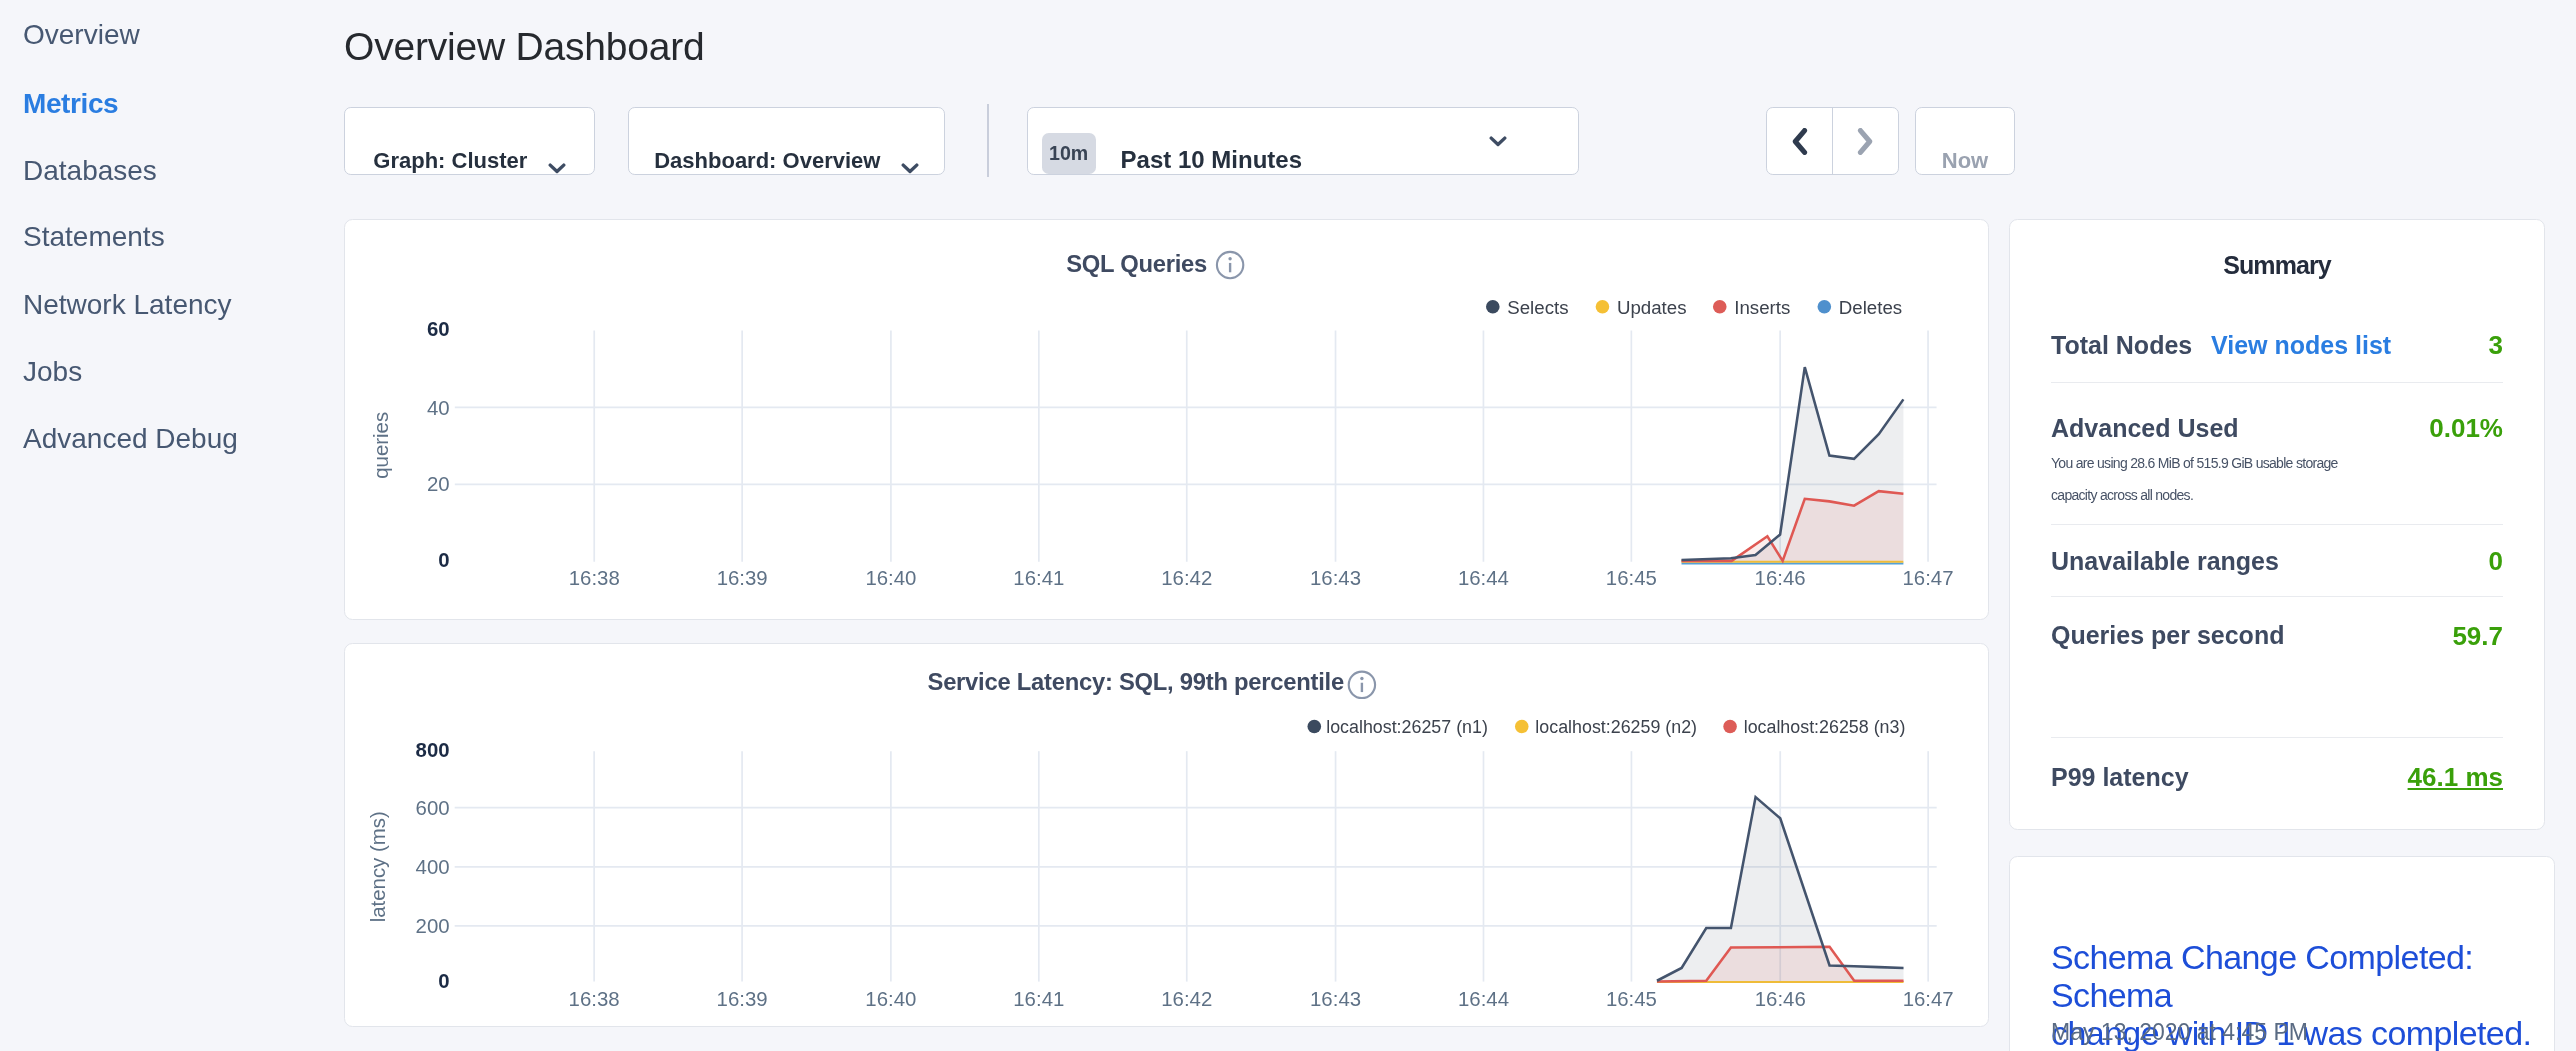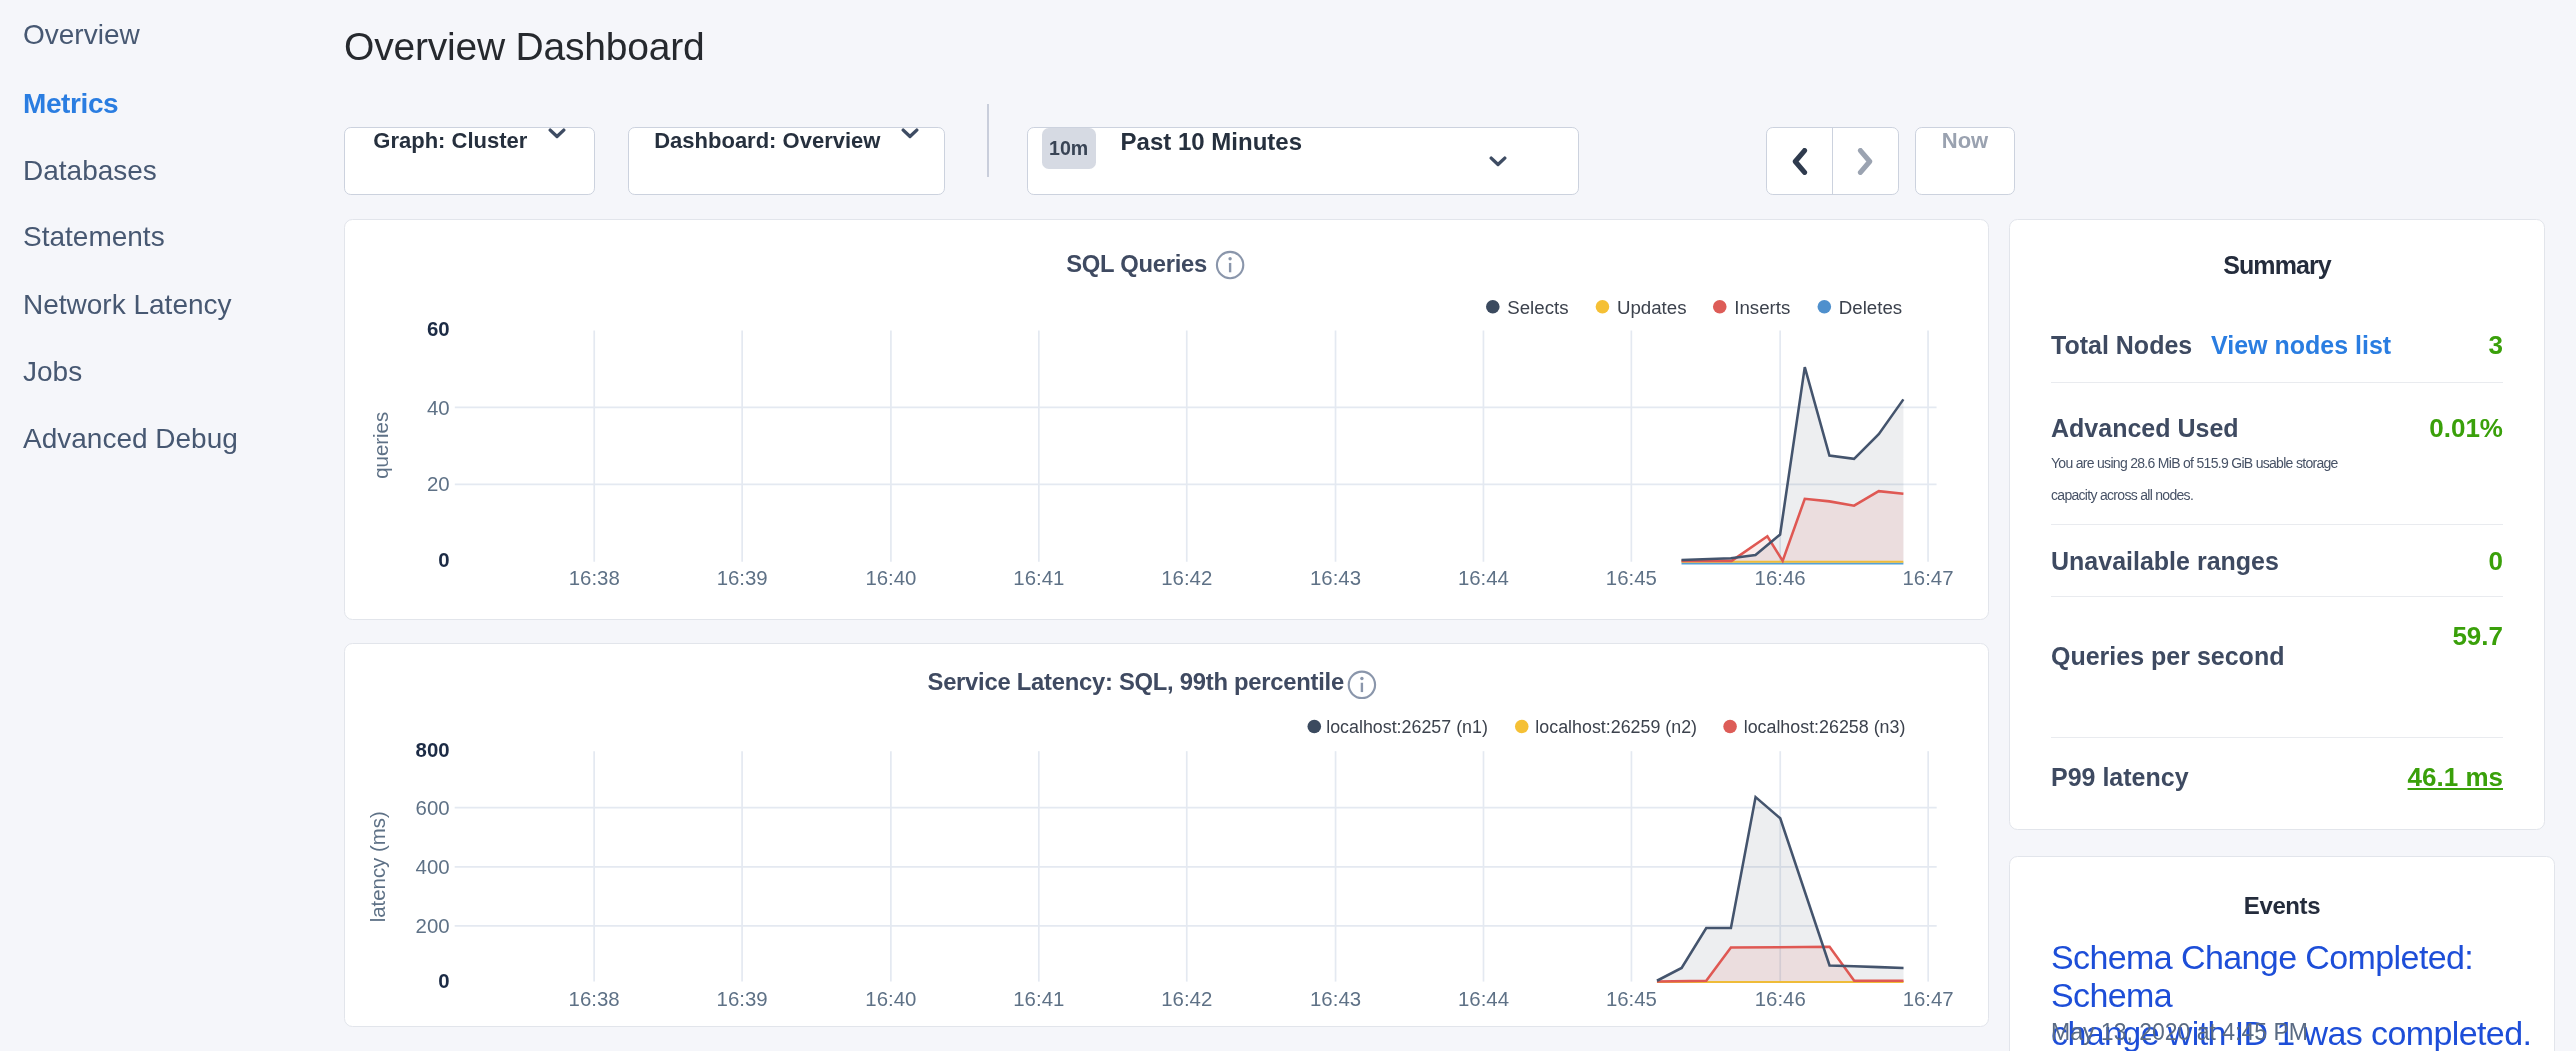--- a/index.html
+++ b/index.html
@@ -10,22 +10,22 @@
   font-family:"Liberation Sans", sans-serif;
   overflow:hidden;
 }
 .abs { position:absolute; }
 .nav-item { position:absolute; left:23px; font-size:28px; color:#475872; }
 .nav-active { color:#2a7de1; font-weight:bold; letter-spacing:-0.4px; }
 .pagetitle { position:absolute; left:344px; top:25px; font-size:39px; color:#26292e; letter-spacing:-0.2px; }
 .ctl {
   position:absolute; top:107px; height:68px;
   background:#fff; border:1.7px solid #ccd2de; border-radius:6.8px;
-  display:flex; align-items:flex-start; justify-content:center;
-  font-size:22px; font-weight:bold; color:#26303e;margin-top:20px;
+  display:flex; align-items:flex-end; justify-content:center;
+  font-size:22px; font-weight:bold; color:#26303e;
 }
 .card {
   position:absolute; background:#fff;
   border:1.7px solid #e2e5eb; border-radius:8.5px;
 }
 .sum-label { position:absolute; left:41px; font-size:25px; font-weight:bold; color:#3e4a61; }
 .sum-green { position:absolute; right:41px; font-size:26px; font-weight:bold; color:#3aa00a; }
 .sum-sub { position:absolute; left:41px; font-size:14px; letter-spacing:-0.7px; color:#475266; line-height:32px; }
 .sum-div { position:absolute; left:41px; right:41px; height:0; border-top:1.7px solid #e9ebef; }
 .ev-text { position:absolute; left:41px; font-size:34px; letter-spacing:-0.6px; color:#1d4ed8; line-height:38px; }
@@ -223,25 +223,24 @@
   <div class="abs" style="left:201px; top:111px; font-size:25px; font-weight:bold; color:#2a7de1;">View nodes list</div>
   <div class="sum-green" style="top:110px;">3</div>
   <div class="sum-div" style="top:162px;"></div>
   <div class="sum-label" style="top:194px;">Advanced Used</div>
   <div class="sum-green" style="top:193px;">0.01%</div>
   <div class="sum-sub" style="top:227px;">You are using 28.6 MiB of 515.9 GiB usable storage<br>capacity across all nodes.</div>
   <div class="sum-div" style="top:304px;"></div>
   <div class="sum-label" style="top:327px;">Unavailable ranges</div>
   <div class="sum-green" style="top:326px;">0</div>
   <div class="sum-div" style="top:376px;"></div>
-  <div class="sum-label" style="top:422px;">Queries per second</div>
+  <div class="sum-label" style="top:401px;">Queries per second</div>
   <div class="sum-green" style="top:401px;">59.7</div>
   <div class="sum-div" style="top:517px;"></div>
   <div class="sum-label" style="top:543px;">P99 latency</div>
   <div class="sum-green" style="top:542px;text-decoration:underline;">46.1 ms</div>
 </div>
 
 <div class="card" style="left:2009px; top:856px; width:546px; height:221px;">
-  <div class="abs" style="left:0; right:0; top:35px; text-align:center; font-size:24px; font-weight:bold; letter-spacing:-0.4px; color:#242c3c;">Events</div>
   <div class="ev-text" style="top:81px;">Schema Change Completed: Schema<br>change with ID 1 was completed.</div>
   <div class="ev-date" style="top:162px;">May 13, 2020 at 4:45 PM</div>
 </div>
 
 
 </body></html>

